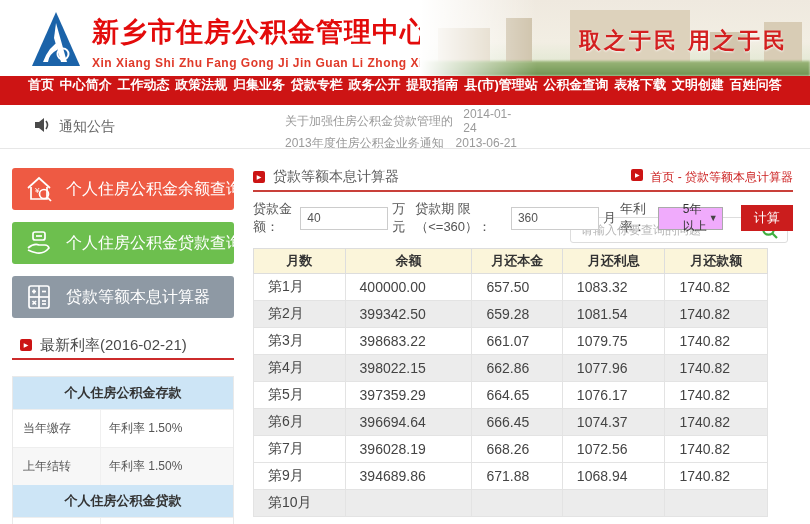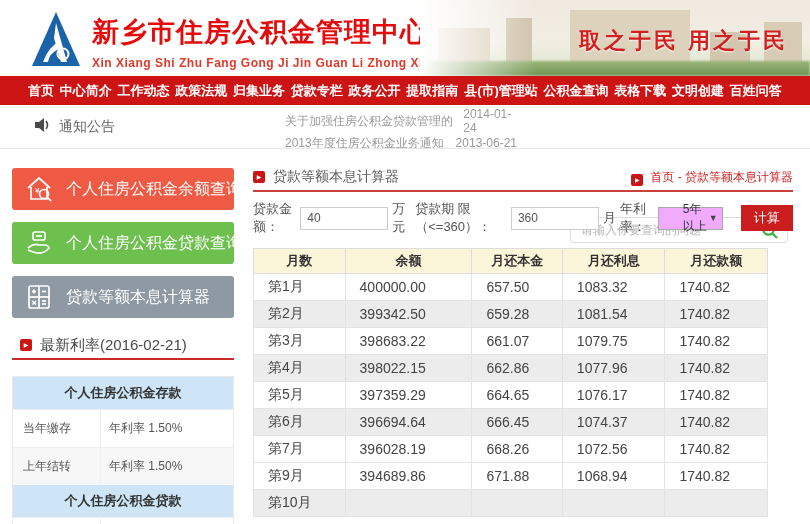--- a/index.html
+++ b/index.html
@@ -22,21 +22,21 @@
   .b4{left:290px;width:40px;height:30px;background:#d2c6ae;}
   .b5{left:344px;width:38px;height:40px;background:#d8ccb5;}
   .green-strip { position:absolute; bottom:0; left:0; right:0; height:15px;
     background:linear-gradient(#9ab578,#6f9453); filter:blur(1px); }
   .banner-fade { position:absolute; inset:0; background:linear-gradient(90deg,#fff 0%,rgba(255,255,255,0) 30%); }
   .slogan { position:absolute; right:22px; top:26px; font-size:22px; font-weight:bold;
     color:#d32020; letter-spacing:3px; text-shadow:0 1px 2px rgba(255,255,255,.9); }
 
   
   .nav { top:76px; height:29px; background:#cd1414; }
-  .nav ul { list-style:none; display:flex; align-items:center; height:100%;
+  .nav ul { list-style:none; display:flex; align-items:flex-start; height:100%;
     justify-content:space-between; padding:0 28px; }
   .nav li { color:#fff; font-size:13px; font-weight:bold; cursor:pointer; white-space:nowrap; position:relative; }
   .nav li + li::before { content:""; position:absolute; left:-14px; top:2px; width:1px; height:12px;
     background:rgba(255,255,255,.45); }
 
   
   .notice-bar { top:105px; height:44px; border-bottom:1px solid #e7e7e7; background:#fff; }
   .notice-label { position:absolute; left:34px; top:12px; display:flex; align-items:center; gap:7px;
     color:#666; font-size:14px; }
   .marquee { position:absolute; left:285px; top:0; width:232px; height:43px; overflow:hidden; }
@@ -72,21 +72,21 @@
   .rate-row { display:flex; border-top:1px solid #eee; font-size:12px; color:#555; }
   .rate-row.alt { background:#f7f7f7; }
   .rate-cell-l { width:88px; padding:10px 6px 10px 10px; border-right:1px solid #f0f0f0; line-height:17px; }
   .rate-cell-r { flex:1; padding:10px 8px; line-height:17px; }
 
   
   .main { position:absolute; left:253px; top:0; width:540px; }
   .main-title-bar { margin-top:19px; height:24px; display:flex; align-items:center;
     justify-content:space-between; border-bottom:2px solid #c9403a; padding-bottom:4px; }
   .mt-left { display:flex; align-items:center; gap:8px; font-size:14px; color:#5a5a5a; }
-  .mt-right { display:flex; align-items:flex-end; gap:7px; font-size:12px; color:#cc2222; cursor:pointer; }
+  .mt-right { display:flex; align-items:flex-start; gap:7px; font-size:12px; color:#cc2222; cursor:pointer; }
   .calc-form { margin-top:13px; height:26px; display:flex; align-items:center; font-size:13px; color:#555; }
   .calc-form .gap { margin:0 4px; }
   .calc-form input { width:88px; height:23px; border:1px solid #ccc; font-size:12px; color:#555;
     padding:0 6px; font-family:inherit; outline:none; }
   .select { width:78px; height:23px; border:1px solid #aaa; display:inline-flex; align-items:center;
     justify-content:space-between; padding:0 4px 0 24px; font-size:12px; color:#333; cursor:pointer;
     background:#f0abfc; }
   .select .arrow { font-size:9px; color:#444; }
   .calc-btn { margin-left:18px; width:72px; height:26px; background:#cb1d1d; color:#fff; border:0;
     font-size:13px; cursor:pointer; font-family:inherit; }

